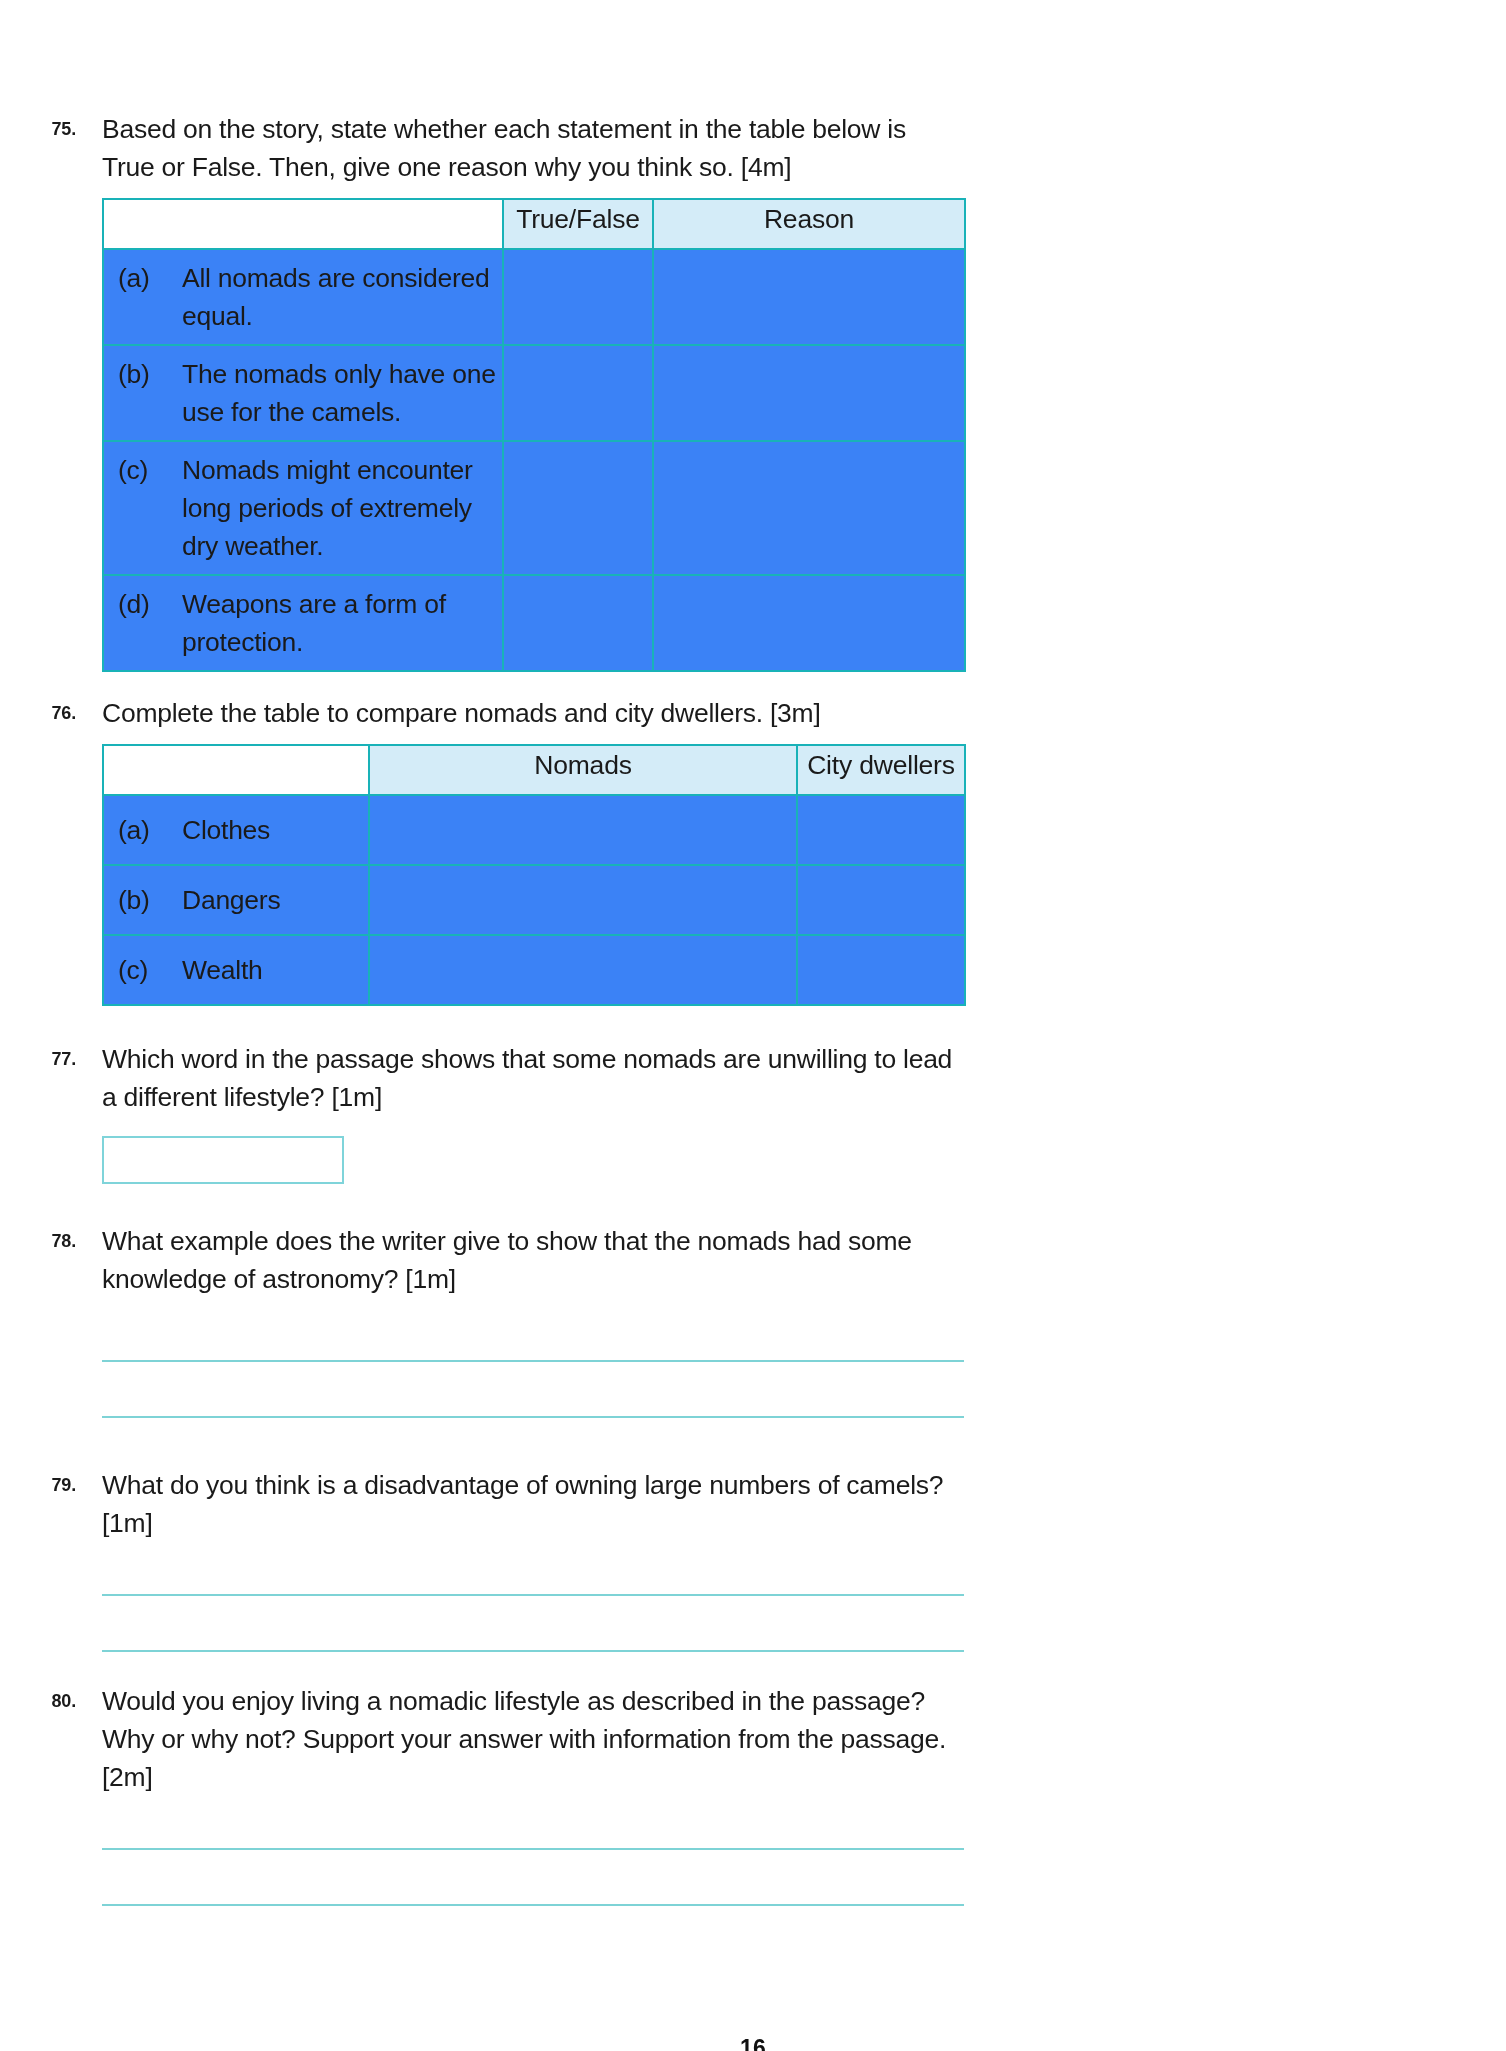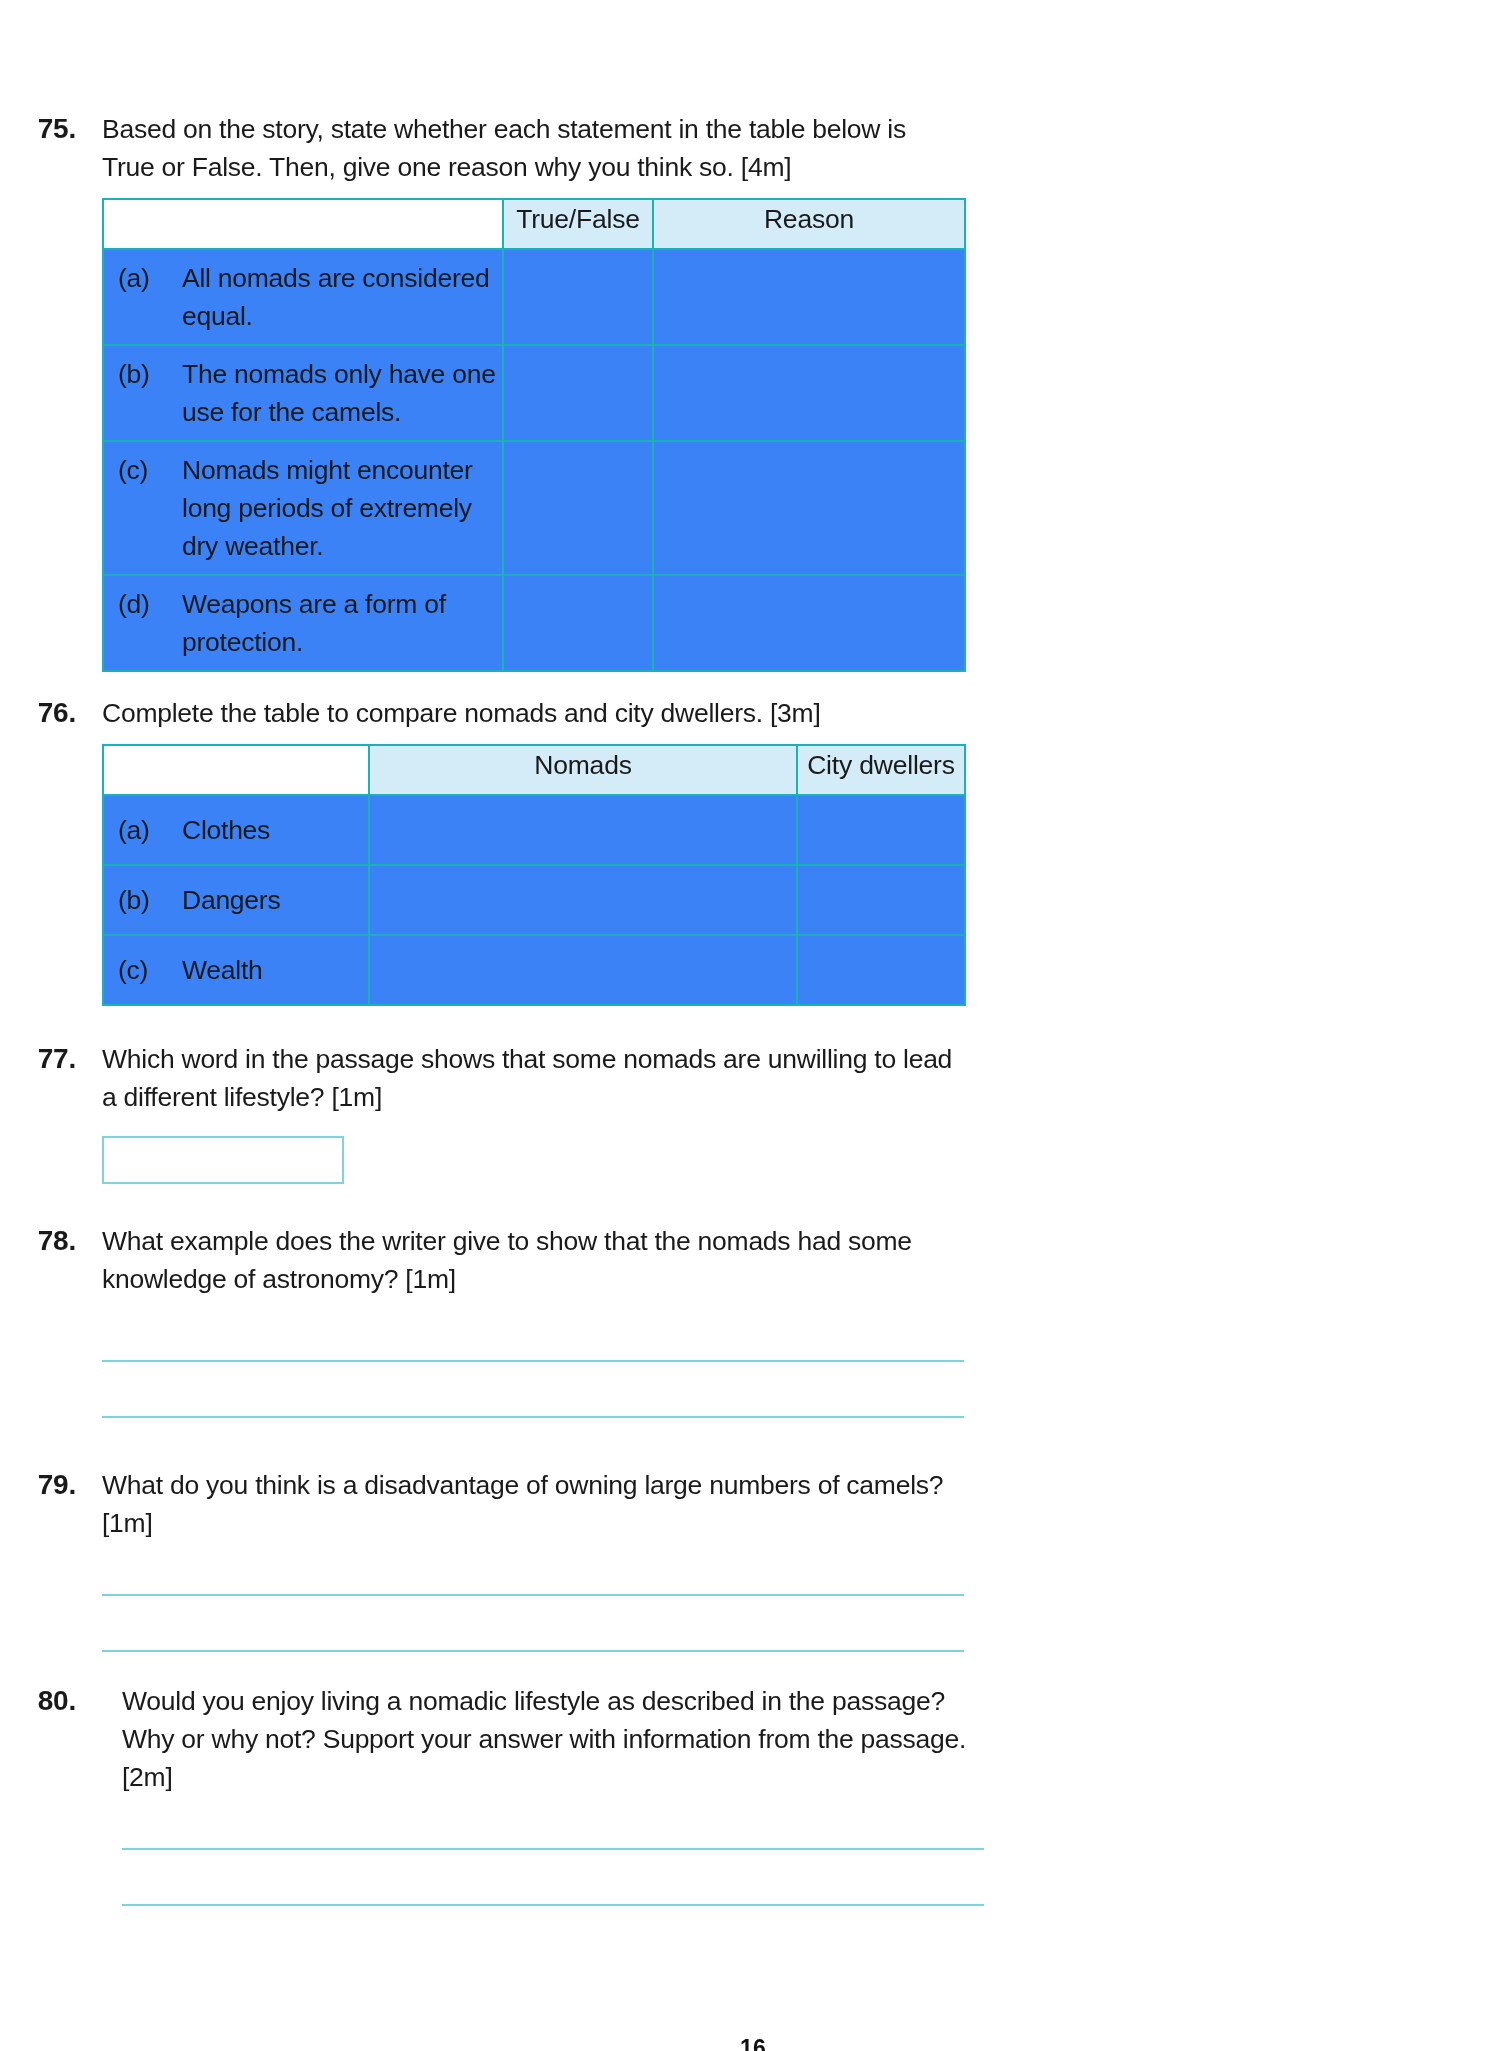--- a/index.html
+++ b/index.html
@@ -27,21 +27,21 @@
   .qblock {
     display: flex;
     align-items: flex-start;
     margin: 0;
   }
   .qnum {
     width: 76px;
     min-width: 76px;
     text-align: right;
     font-weight: bold;
-    font-size: 28px;
+    font-size: 18px;
     line-height: 38px;
     letter-spacing: -0.2px;
     padding-right: 0;
   }
   .qbody {
     padding-left: 26px;
     flex: 1;
   }
   .qtext {
     font-size: 26.5px;
@@ -275,21 +275,21 @@
       <div class="qtext" style="width:870px;">What do you think is a disadvantage of owning large numbers of camels? [1m]</div>
       <div style="width:862px; padding-top:52px;">
         <div class="ans-line"></div>
       </div>
       <div style="width:862px; padding-top:54px;">
         <div class="ans-line"></div>
       </div>
     </div>
   </div>
 
-  <div class="qblock" style="margin-top:30px;gap:20px;">
+  <div class="qblock" style="margin-top:30px;">
     <div class="qnum">80.</div>
     <div class="qbody">
       <div class="qtext" style="width:870px;">Would you enjoy living a nomadic lifestyle as described in the passage? Why or why not? Support your answer with information from the passage. [2m]</div>
       <div style="width:862px; padding-top:52px;">
         <div class="ans-line"></div>
       </div>
       <div style="width:862px; padding-top:54px;">
         <div class="ans-line"></div>
       </div>
     </div>

